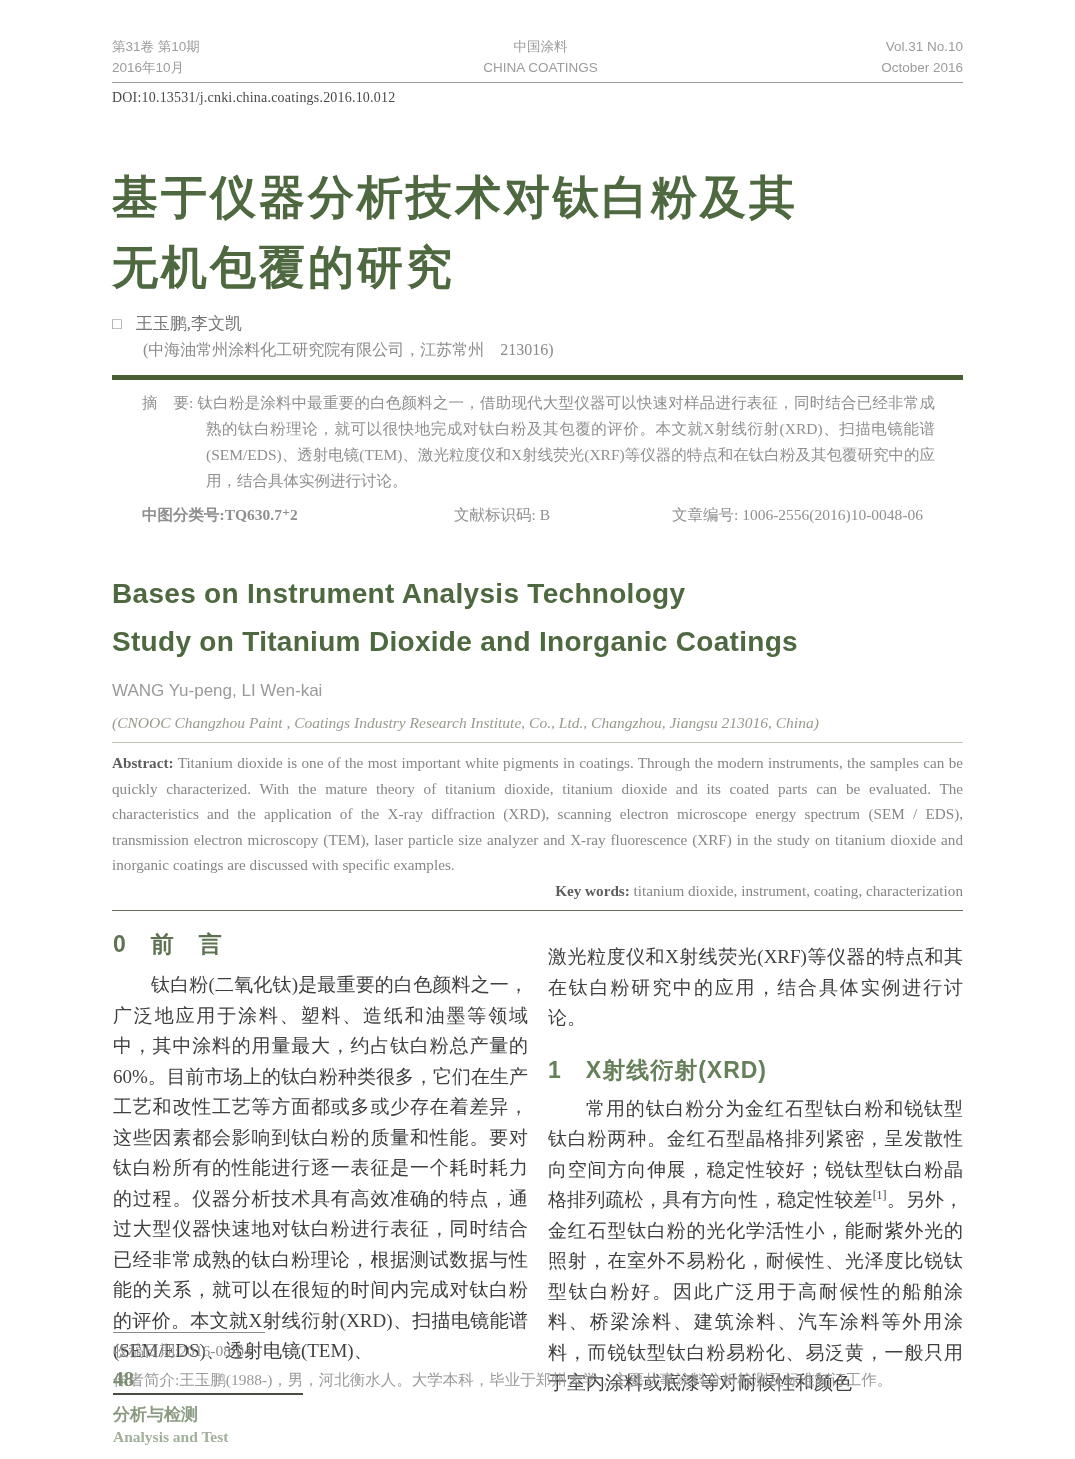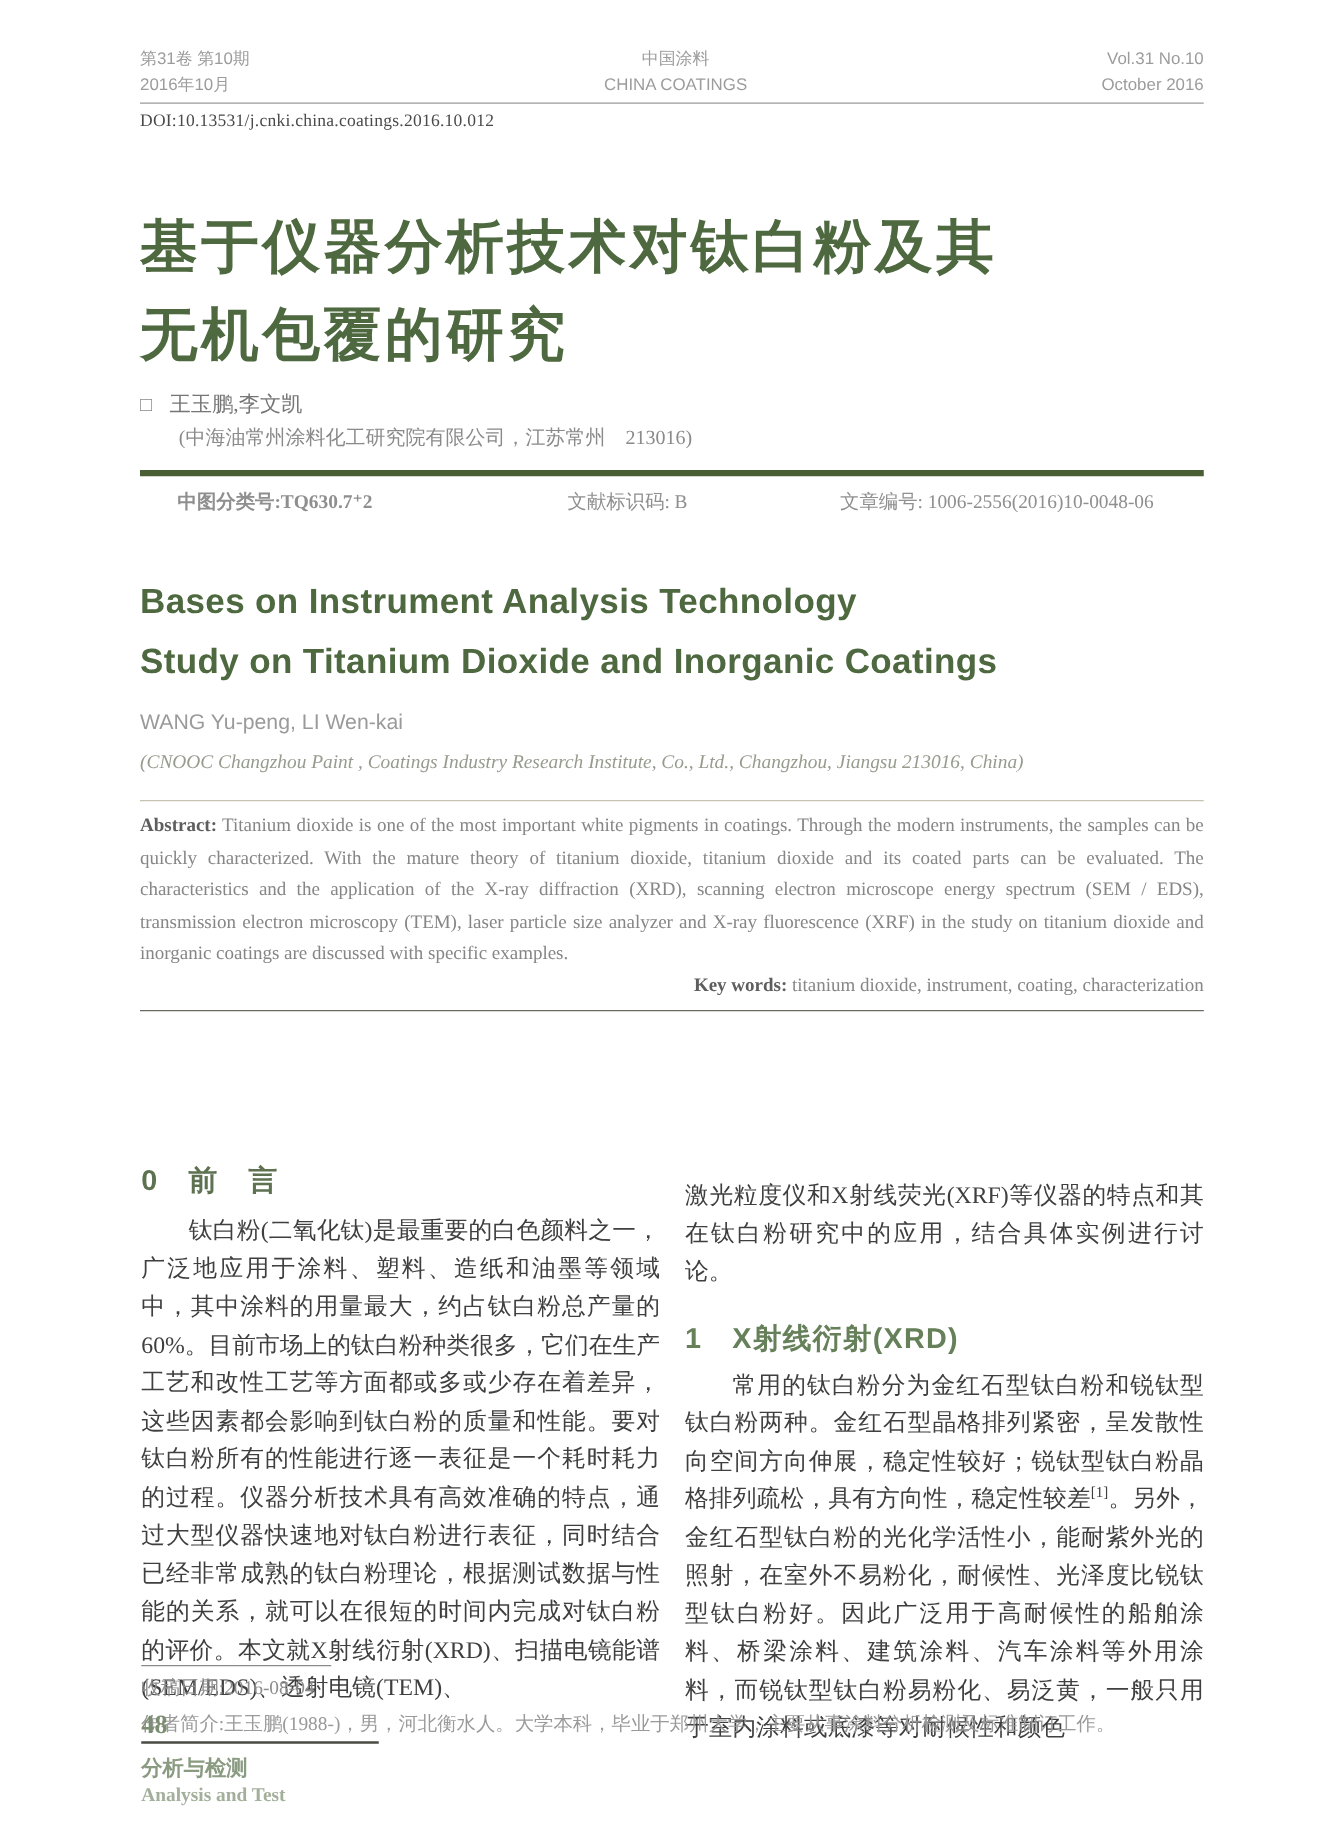--- a/index.html
+++ b/index.html
@@ -35,21 +35,21 @@
   .meta-row .cell2{width:218px;}
   .meta-row .cell3{flex:1;}
 
   
   .title-en{margin-top:42px;color:#4e6840;
             font-family:"Liberation Sans","DejaVu Sans",sans-serif;
             font-weight:bold;font-size:28px;line-height:48px;letter-spacing:.3px;}
   .authors-en{margin-top:15px;font-family:"Liberation Sans","DejaVu Sans",sans-serif;
               font-size:17px;color:#9a9a9a;}
   .affil-en{margin-top:13px;font-style:italic;font-size:15.5px;color:#979b8e;
-            border-bottom:1px solid #c6c2b2;padding-bottom:21px;}
+            border-bottom:1px solid #c6c2b2;padding-bottom:10px;}
 
   .abstract-en{margin:7px 0 0 0;color:#868686;font-size:15.2px;line-height:25.5px;text-align:justify;}
   .abstract-en .lbl{font-weight:bold;color:#5e5e5e;}
   .kw-en{margin:0;color:#868686;font-size:15.2px;line-height:25.5px;text-align:right;}
   .kw-en .lbl{font-weight:bold;color:#5e5e5e;}
   .rule-kw{margin-top:7px;border-top:1.5px solid #6b6a5f;}
 
   
   .body-cols{position:absolute;left:113px;top:928px;width:850px;display:flex;}
   .colL{width:415px;}
@@ -102,20 +102,21 @@
     </div>
 
     <div class="authors-cn">
       <span class="marker">□</span><span>王玉鹏,李文凯</span>
     </div>
     <div class="affil-cn">(中海油常州涂料化工研究院有限公司，江苏常州　213016)</div>
 
     <div class="rule-thick"></div>
 
     <div class="meta-cn">
+      <p class="abstract-cn"><span>摘　要:</span>&nbsp;<span>钛白粉是涂料中最重要的白色颜料之一，借助现代大型仪器可以快速对样品进行表征，同时结合已经非常成熟的钛白粉理论，就可以很快地完成对钛白粉及其包覆的评价。本文就X射线衍射(XRD)、扫描电镜能谱(SEM/EDS)、透射电镜(TEM)、激光粒度仪和X射线荧光(XRF)等仪器的特点和在钛白粉及其包覆研究中的应用，结合具体实例进行讨论。</span></p>
       <div class="meta-row">
         <span class="cell1"><span>中图分类号:</span><span>TQ630.7⁺2</span></span>
         <span class="cell2"><span>文献标识码:</span>&nbsp;<span>B</span></span>
         <span class="cell3"><span>文章编号:</span>&nbsp;<span>1006-2556(2016)10-0048-06</span></span>
       </div>
     </div>
 
     <div class="title-en">
       <div>Bases on Instrument Analysis Technology</div>
       <div>Study on Titanium Dioxide and Inorganic Coatings</div>

